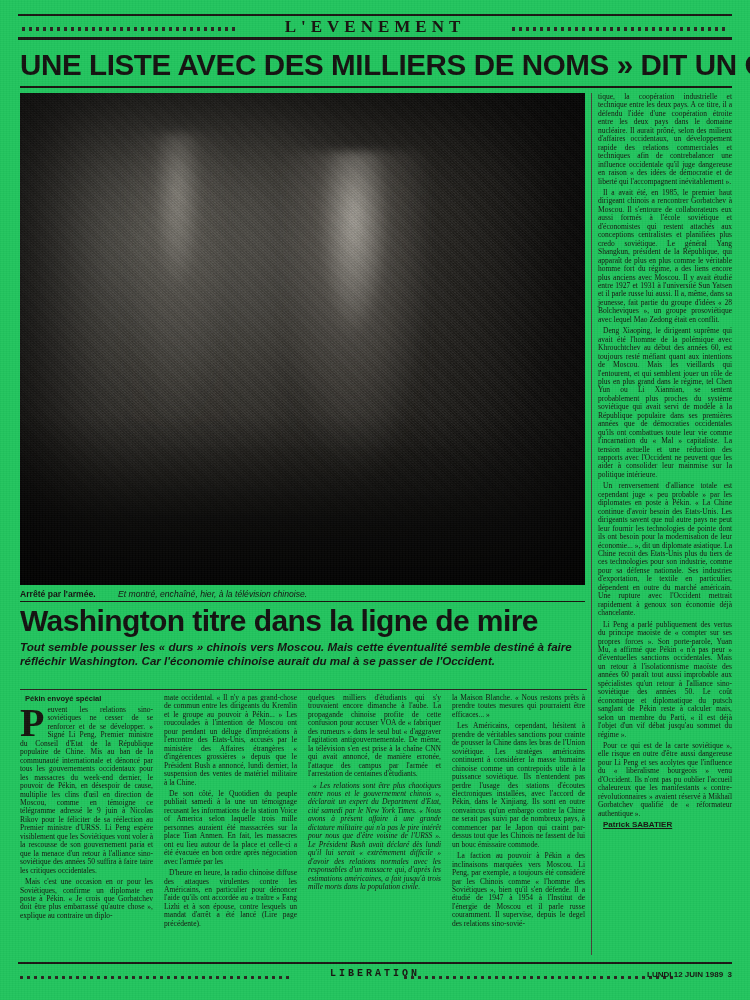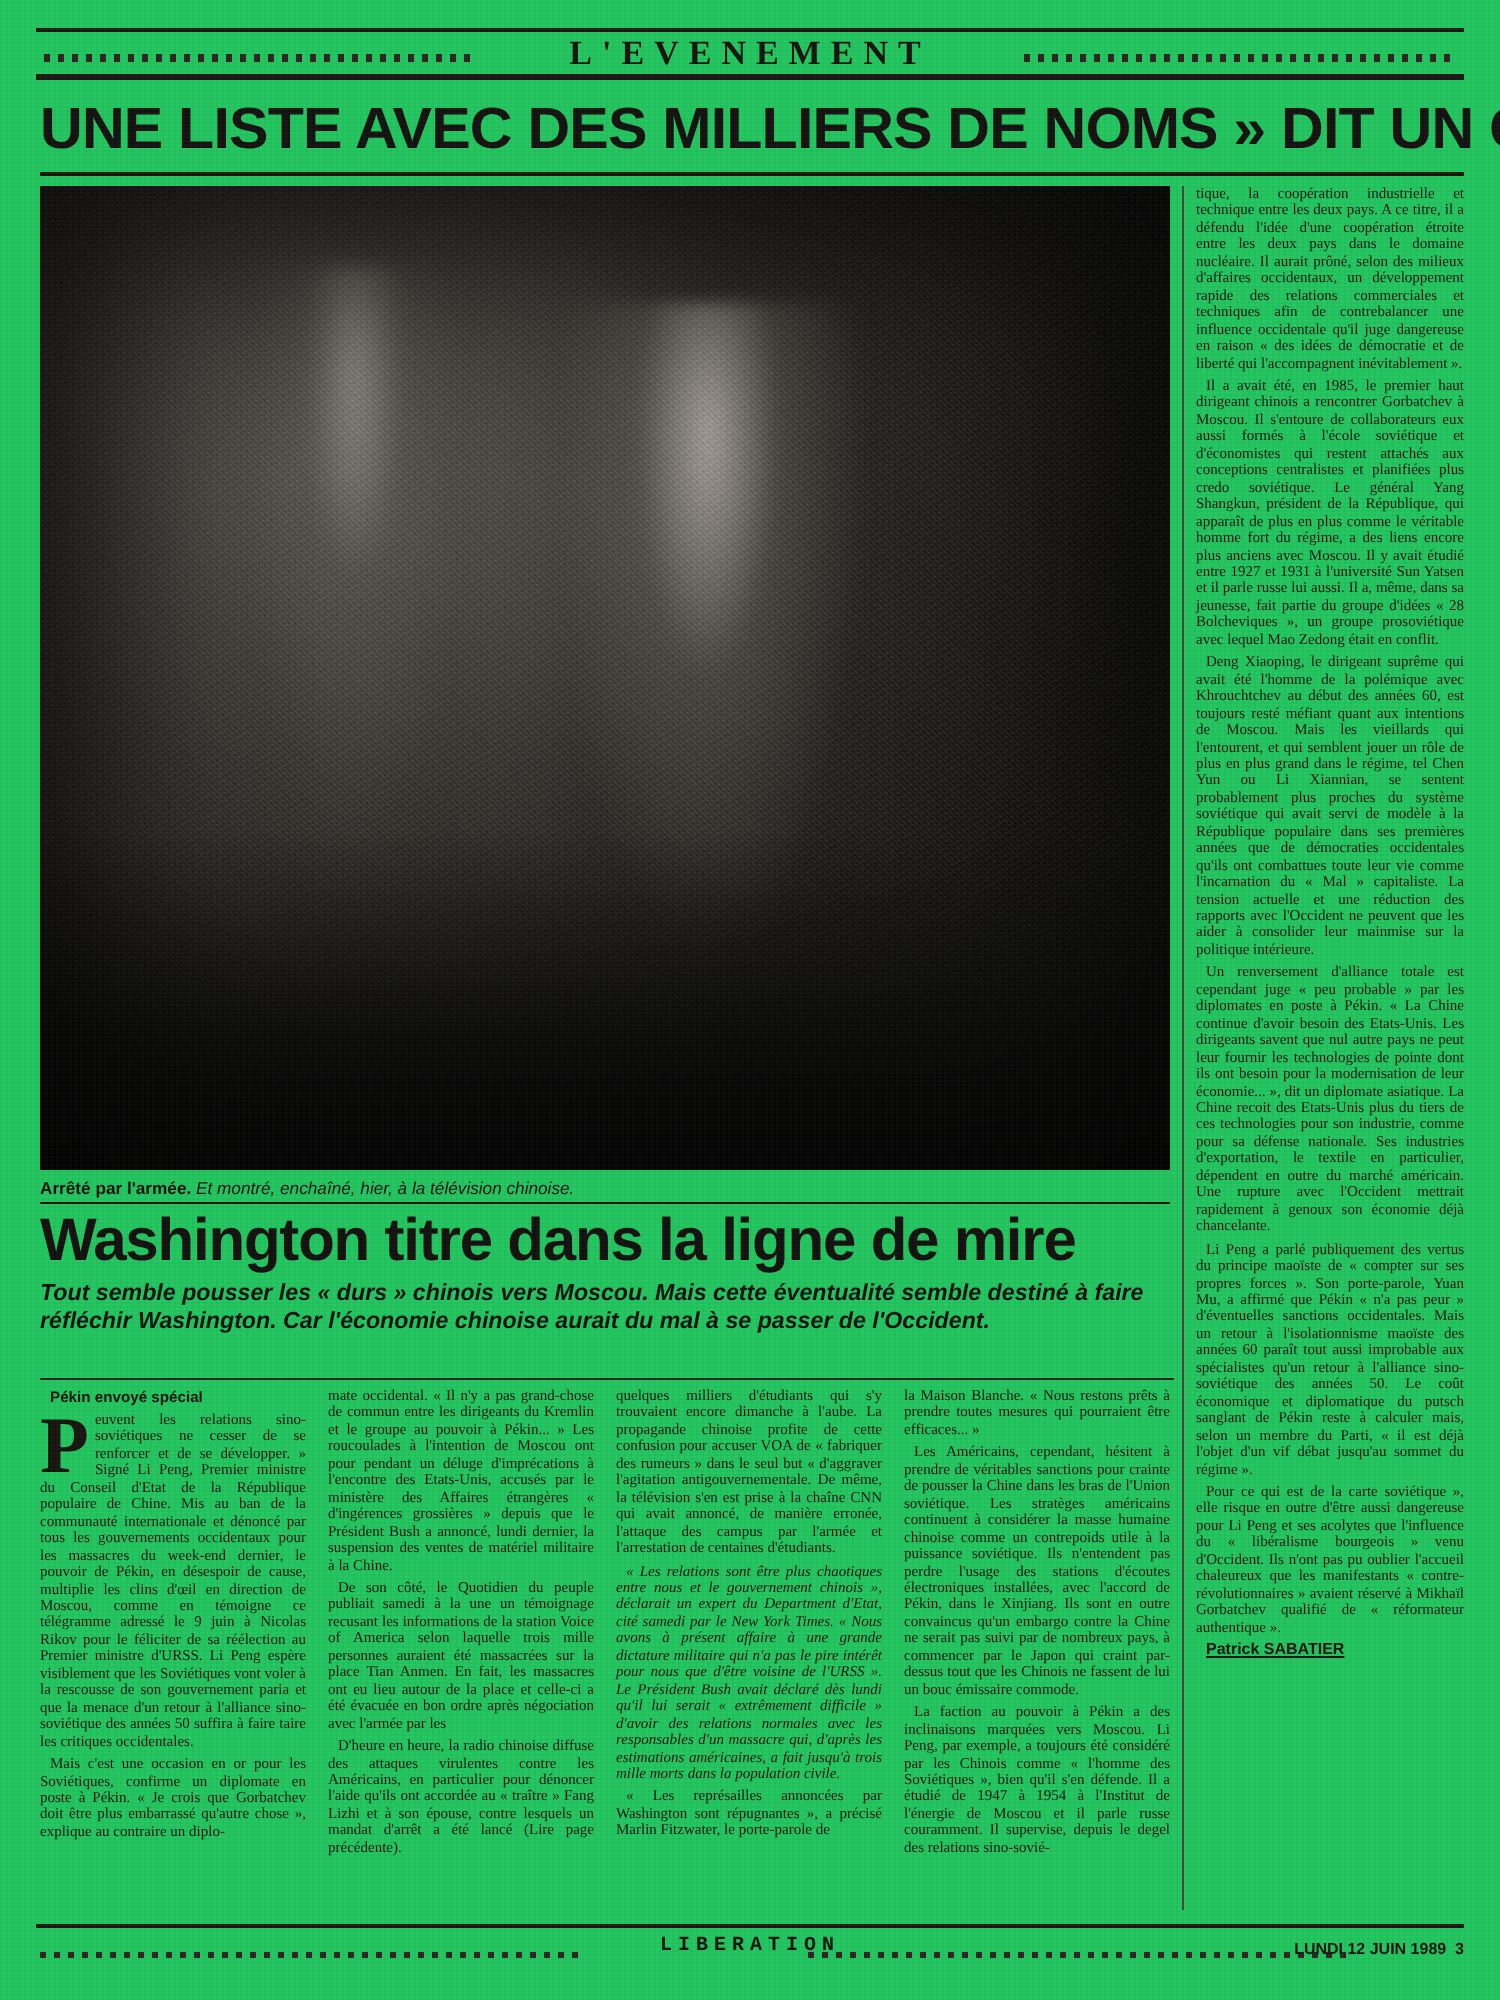--- a/index.html
+++ b/index.html
@@ -148,21 +148,21 @@
     position: absolute;
     left: 20px;
     top: 589px;
     width: 565px;
     font-family: "Liberation Sans", sans-serif;
     font-size: 8.6px;
     line-height: 11px;
     color: #141210;
   }
   .caption b { font-weight: bold; }
-  .caption i { font-style: italic; }
+  .caption i { font-style: italic; margin-left: 20px; }
 
   
   .sub-rule {
     position: absolute;
     left: 20px;
     top: 601px;
     width: 565px;
     height: 1px;
     background: #18150f;
   }
@@ -344,21 +344,20 @@
 
   <div class="col c2">
     <p class="noind">mate occidental. « Il n'y a pas grand-chose de commun entre les dirigeants du Kremlin et le groupe au pouvoir à Pékin... » Les roucoulades à l'intention de Moscou ont pour pendant un déluge d'imprécations à l'encontre des Etats-Unis, accusés par le ministère des Affaires étrangères « d'ingérences grossières » depuis que le Président Bush a annoncé, lundi dernier, la suspension des ventes de matériel militaire à la Chine.</p>
     <p>De son côté, le Quotidien du peuple publiait samedi à la une un témoignage recusant les informations de la station Voice of America selon laquelle trois mille personnes auraient été massacrées sur la place Tian Anmen. En fait, les massacres ont eu lieu autour de la place et celle-ci a été évacuée en bon ordre après négociation avec l'armée par les</p>
     <p>D'heure en heure, la radio chinoise diffuse des attaques virulentes contre les Américains, en particulier pour dénoncer l'aide qu'ils ont accordée au « traître » Fang Lizhi et à son épouse, contre lesquels un mandat d'arrêt a été lancé (Lire page précédente).</p>
   </div>
 
   <div class="col c3">
     <p class="noind">quelques milliers d'étudiants qui s'y trouvaient encore dimanche à l'aube. La propagande chinoise profite de cette confusion pour accuser VOA de « fabriquer des rumeurs » dans le seul but « d'aggraver l'agitation antigouvernementale. De même, la télévision s'en est prise à la chaîne CNN qui avait annoncé, de manière erronée, l'attaque des campus par l'armée et l'arrestation de centaines d'étudiants.</p>
     <p><i>« Les relations sont être plus chaotiques entre nous et le gouvernement chinois », déclarait un expert du Department d'Etat, cité samedi par le New York Times. « Nous avons à présent affaire à une grande dictature militaire qui n'a pas le pire intérêt pour nous que d'être voisine de l'URSS ». Le Président Bush avait déclaré dès lundi qu'il lui serait « extrêmement difficile » d'avoir des relations normales avec les responsables d'un massacre qui, d'après les estimations américaines, a fait jusqu'à trois mille morts dans la population civile.</i></p>
-    <p>« Les représailles annoncées par Washington sont répugnantes », a précisé Marlin Fitzwater, le porte-parole de</p>
   </div>
 
   <div class="col c4">
     <p class="noind">la Maison Blanche. « Nous restons prêts à prendre toutes mesures qui pourraient être efficaces... »</p>
     <p>Les Américains, cependant, hésitent à prendre de véritables sanctions pour crainte de pousser la Chine dans les bras de l'Union soviétique. Les stratèges américains continuent à considérer la masse humaine chinoise comme un contrepoids utile à la puissance soviétique. Ils n'entendent pas perdre l'usage des stations d'écoutes électroniques installées, avec l'accord de Pékin, dans le Xinjiang. Ils sont en outre convaincus qu'un embargo contre la Chine ne serait pas suivi par de nombreux pays, à commencer par le Japon qui craint par-dessus tout que les Chinois ne fassent de lui un bouc émissaire commode.</p>
     <p>La faction au pouvoir à Pékin a des inclinaisons marquées vers Moscou. Li Peng, par exemple, a toujours été considéré par les Chinois comme « l'homme des Soviétiques », bien qu'il s'en défende. Il a étudié de 1947 à 1954 à l'Institut de l'énergie de Moscou et il parle russe couramment. Il supervise, depuis le degel des relations sino-sovié-</p>
   </div>
 
   <div class="col c5">
     <p class="noind">tique, la coopération industrielle et technique entre les deux pays. A ce titre, il a défendu l'idée d'une coopération étroite entre les deux pays dans le domaine nucléaire. Il aurait prôné, selon des milieux d'affaires occidentaux, un développement rapide des relations commerciales et techniques afin de contrebalancer une influence occidentale qu'il juge dangereuse en raison « des idées de démocratie et de liberté qui l'accompagnent inévitablement ».</p>

